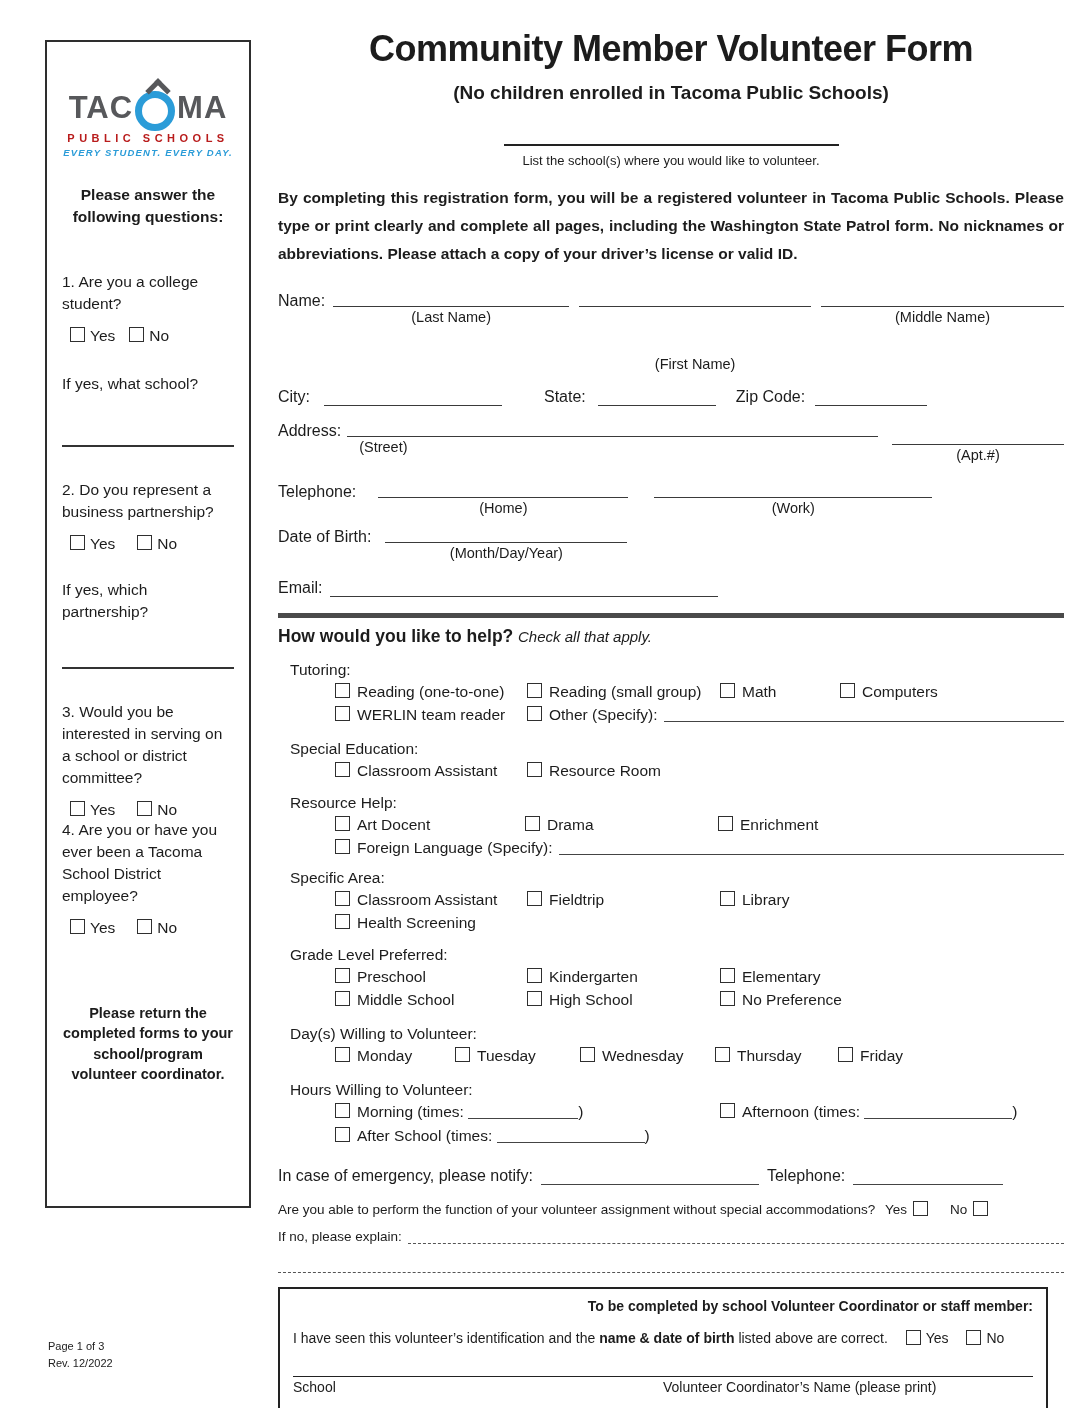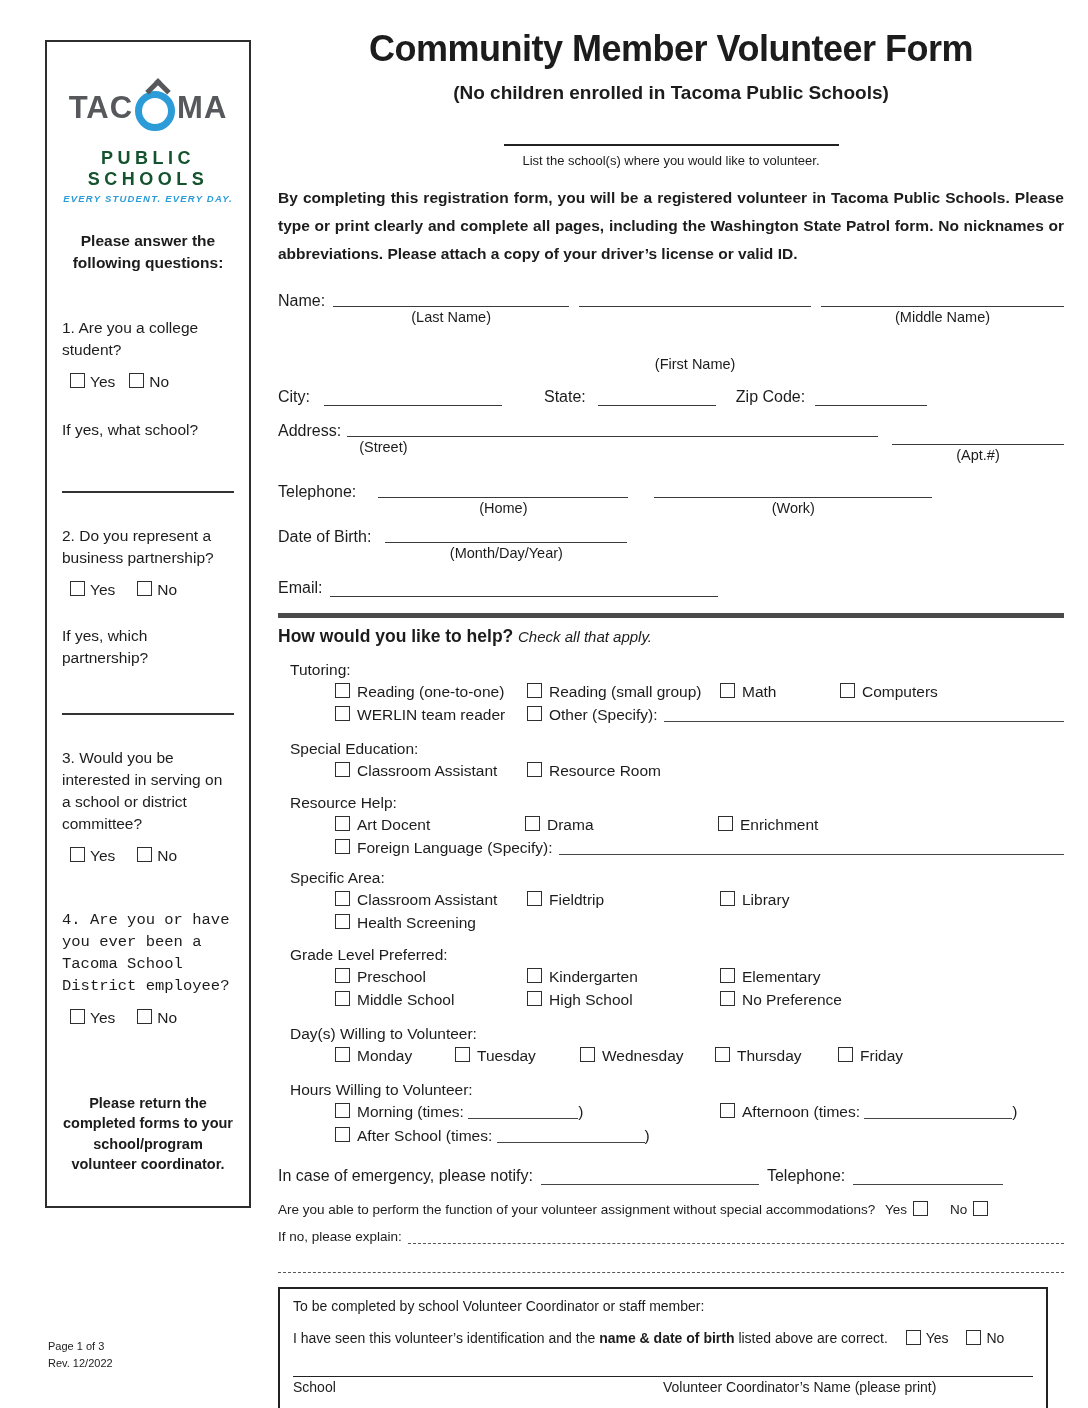--- a/index.html
+++ b/index.html
@@ -5,21 +5,21 @@
   html,body{margin:0;padding:0;background:#ffffff;}
   body{font-family:"Liberation Sans",sans-serif;color:#1c1c1c;-webkit-font-smoothing:antialiased;}
   .page{position:relative;width:1088px;height:1408px;background:#fff;overflow:hidden;}
 
   
   .sidebar{position:absolute;left:45px;top:40px;width:206px;height:1168px;border:2px solid #2e2e2e;box-sizing:border-box;padding:0 15px;}
   .logo{margin-top:46px;text-align:center;}
   .logo-word{display:flex;align-items:center;justify-content:center;font-weight:bold;font-size:31px;color:#57585b;letter-spacing:1px;}
   .logo-o{position:relative;display:inline-block;width:26px;height:26px;border:7px solid #2b9cd8;border-radius:50%;margin:0 2px;top:3px;}
   .logo-roof{position:absolute;left:7px;top:-16px;width:13px;height:13px;border-top:5px solid #57585b;border-left:5px solid #57585b;transform:rotate(45deg);}
-  .logo-line2{margin-top:20px;font-weight:bold;font-size:18px;letter-spacing:4.5px;color:#14532d;}
+  .logo-line2{margin-top:4px;font-weight:bold;font-size:11px;letter-spacing:4.5px;color:#b91c1c;}
   .logo-tag{margin-top:3px;font-weight:bold;font-style:italic;font-size:9.5px;letter-spacing:1.2px;color:#2b9cd8;}
   .sb-intro{margin-top:26px;text-align:center;font-weight:bold;font-size:15.5px;line-height:1.45;}
   .sb-q{font-size:15.5px;line-height:1.42;}
   .sb-yn{margin:12px 0 0 8px;font-size:15.5px;}
   .sb-yn .cb{margin-right:5px;}
   .sb-yn .gap{display:inline-block;width:14px;}
   .sb-follow{font-size:15.5px;line-height:1.42;}
   .sb-line{border:none;border-bottom:2px solid #333;margin:0;width:100%;}
   .sb-footer{margin-top:0;text-align:center;font-weight:bold;font-size:14.5px;line-height:1.4;}
 
@@ -55,21 +55,21 @@
 
   .emerg{display:flex;align-items:flex-end;font-size:16px;margin-top:22px;}
   .accom{font-size:13.5px;margin-top:16px;}
   .accom .cb{margin:0 0 0 6px;vertical-align:-2px;}
   .explain{display:flex;align-items:flex-end;font-size:13.5px;margin-top:12px;}
   .dash{flex:1;border-bottom:1.5px dashed #555;height:12px;margin-left:6px;}
   .dash-full{border-bottom:1.5px dashed #555;height:12px;margin-top:16px;}
 
   
   .coordbox{border:2px solid #222;margin-top:14px;width:770px;box-sizing:border-box;padding:9px 13px 40px 13px;font-size:14px;}
-  .coordbox .head{font-weight:normal;font-size:14px;}
+  .coordbox .head{font-weight:bold;font-size:14px;text-align:right;}
   .coordbox .stmt{margin-top:16px;}
   .coordbox .stmt .cb{vertical-align:-2px;margin:0 5px 0 14px;}
   .sigline{border-top:1.6px solid #222;margin-top:30px;display:flex;}
   .sigline .sl{flex:1;padding-top:2px;font-size:14px;}
   .sigline .sr{flex:1;padding-top:2px;font-size:14px;}
 
   .pagefoot{position:absolute;left:48px;top:1338px;font-size:11px;line-height:1.5;color:#222;}
 </style>
 </head>
 <body>
@@ -103,21 +103,21 @@
       <span class="cb"></span><span>Yes</span><span class="gap" style="width:22px;"></span><span class="cb"></span><span>No</span>
     </div>
     <div class="sb-follow" style="margin-top:26px;">If yes, which partnership?</div>
     <hr class="sb-line" style="margin-top:44px;">
 
     <div class="sb-q" style="margin-top:32px;">3. Would you be interested in serving on a school or district committee?</div>
     <div class="sb-yn">
       <span class="cb"></span><span>Yes</span><span class="gap" style="width:22px;"></span><span class="cb"></span><span>No</span>
     </div>
 
-    <div class="sb-q" style="margin-top:44px;font-family:Liberation Mono, monospace;">4. Are you or have you ever been a Tacoma School District employee?</div>
+    <div class="sb-q" style="">4. Are you or have you ever been a Tacoma School District employee?</div>
     <div class="sb-yn">
       <span class="cb"></span><span>Yes</span><span class="gap" style="width:22px;"></span><span class="cb"></span><span>No</span>
     </div>
 
     <div class="sb-footer" style="margin-top:66px;">Please return the completed forms to your school/program volunteer coordinator.</div>
   </div>
 
   <div class="main">
 
     <h1 class="title">Community Member Volunteer Form</h1>

